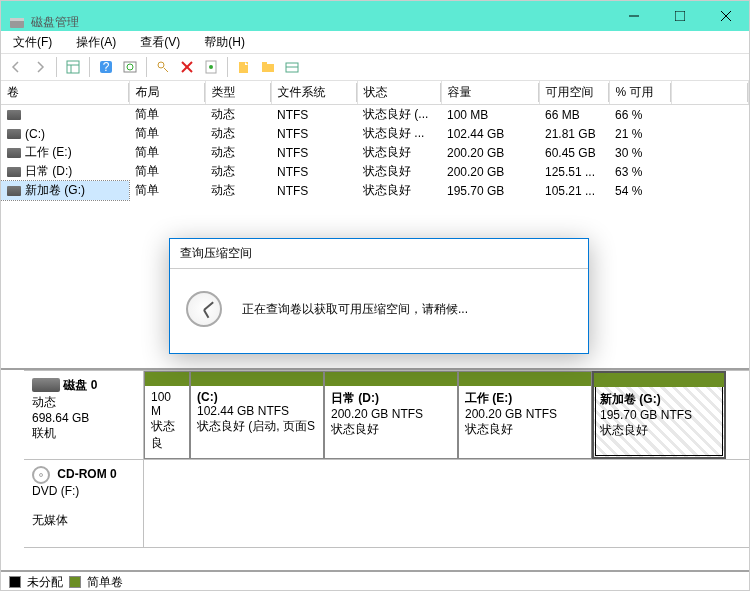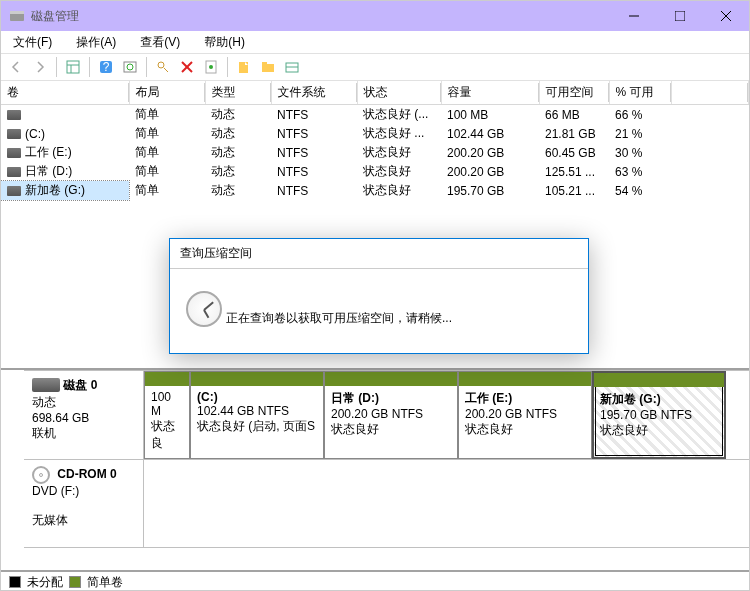--- a/index.html
+++ b/index.html
@@ -1,18 +1,18 @@
 <!DOCTYPE html>
 <html><head>
 <meta charset="utf-8">
 <style>
 * { box-sizing: border-box; margin: 0; padding: 0; font-family: "Microsoft YaHei", "Segoe UI", sans-serif; font-size: 12px; }
 body { background: #fff; width: 750px; height: 591px; overflow: hidden; position: relative; border: 1px solid #ccc; }
 
-.titlebar { height: 30px; display: flex; align-items: center; padding: 0 0 0 8px; background: #c4b5fd; }
+.titlebar { height: 30px; display: flex; align-items: flex-end; padding: 0 0 0 8px; background: #5eead4; }
 .titlebar .app-icon { width: 16px; height: 16px; margin-right: 6px; display: inline-block; }
 .titlebar .title { color: #555; flex: 1; }
 .win-controls { display: flex; height: 30px; }
 .win-controls div { width: 46px; display: flex; align-items: center; justify-content: center; color: #000; }
 .win-controls svg { width: 10px; height: 10px; }
 
 .menubar { height: 22px; display: flex; align-items: flex-end; padding: 0 6px; gap: 12px; }
 .menubar span { padding: 2px 6px; }
 
 .toolbar { height: 28px; border-top: 1px solid #e1e1e1; border-bottom: 1px solid #e1e1e1; display: flex; align-items: center; padding: 0 4px; gap: 2px; }
@@ -45,21 +45,21 @@
 .part b { font-weight: bold; }
 .disk-parts.cd { padding: 14px 6px 6px 6px; }
 
 .legend { height: 22px; border-top: 2px solid #a3a3a3; display: flex; align-items: center; padding: 0 8px; gap: 6px; }
 .legend .sw { width: 12px; height: 12px; display: inline-block; border: 1px solid #888; }
 .legend .sw.black { background: #000; }
 .legend .sw.olive { background: #6b8e23; }
 
 .dialog { position: absolute; left: 168px; top: 237px; width: 420px; background: #fff; border: 1px solid #0078d7; box-shadow: 0 5px 25px rgba(0,0,0,.3); z-index: 10; }
 .dialog .dlg-title { padding: 6px 10px; background: #fff; color: #000; border-bottom: 1px solid #ccc; }
-.dialog .dlg-body { padding: 22px 16px 26px 16px; display: flex; align-items: flex-end; gap: 4px; }
+.dialog .dlg-body { padding: 22px 16px 26px 16px; display: flex; align-items: center; gap: 20px; }
 .clock { width: 36px; height: 36px; border: 2px solid #aaa; border-radius: 50%; position: relative; background: radial-gradient(#fff,#eee); flex-shrink: 0; }
 .clock::before, .clock::after { content:""; position:absolute; background:#555; left:50%; top:50%; transform-origin: left; }
 .clock::before { width:12px; height:2px; transform: rotate(-40deg); }
 .clock::after { width:9px; height:2px; transform: rotate(60deg); }
 </style>
 </head>
 <body>
 
 <div class="titlebar">
   <span class="app-icon">

